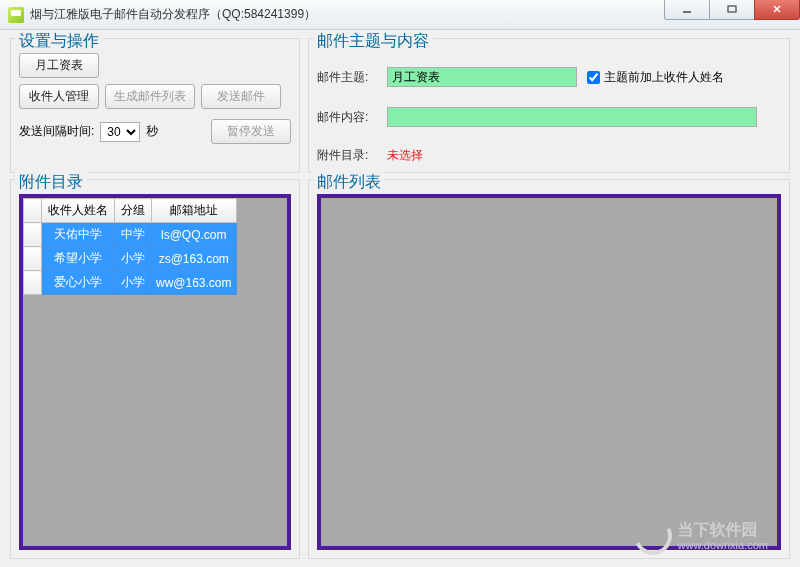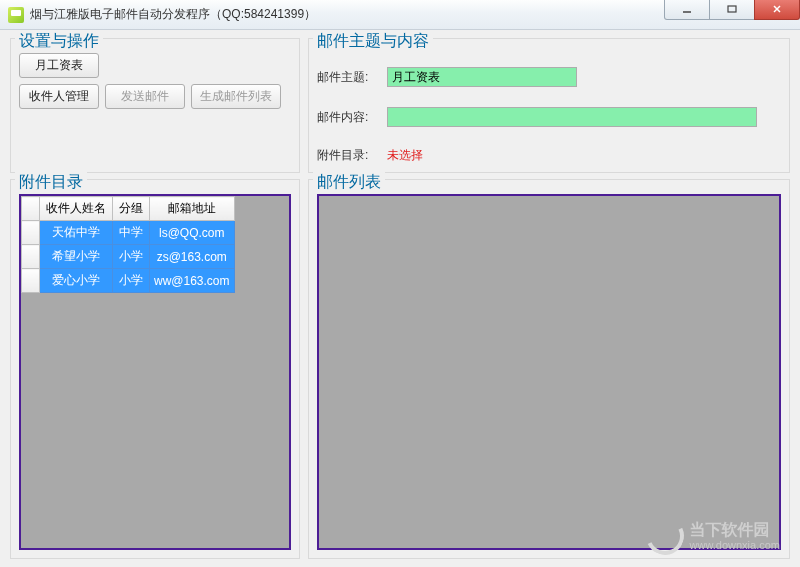--- a/index.html
+++ b/index.html
@@ -36,33 +36,33 @@
 .field-row .label { width: 60px; color:#333; }
 input.textin { font-size:12px; padding:2px 4px; border:1px solid #adadad; background:#86efac; }
 input.textin.subject-in { width: 190px; }
 input.textin.content-in { width: 370px; }
 .chk { display:flex; align-items:center; gap:4px; font-size:12px; }
 .chk input { width:13px; height:13px; }
 .attach-val { color: #e02020; }
 
 
 .recips { grid-column: 1; grid-row: 2; display:flex; flex-direction:column; }
-.grid-body { flex:1; background:#a9a9a9; border:2px solid #4c1d95; margin-top:6px; position:relative; }
+.grid-body { flex:1; background:#a9a9a9; border:4px solid #4c1d95; margin-top:6px; position:relative; }
 .tbl { border-collapse: collapse; font-size:12px; background:#fff; }
 .tbl th { background: linear-gradient(#fefefe,#ececec); border:1px solid #c0c0c0; padding:3px 6px; font-weight:normal; text-align:center; position:relative; }
 .tbl th.sort:after { content:""; position:absolute; right:6px; top:8px; border:4px solid transparent; border-bottom-color:#888; transform:translateY(-2px); }
 .tbl th.corner { width:18px; }
 .tbl td { border:1px solid #4a8fe0; background:#3399ff; color:#fff; padding:3px 4px; text-align:center; }
 .tbl td.rowhdr { background: linear-gradient(#fefefe,#ececec); border:1px solid #c0c0c0; color:#333; width:18px; }
 
 
 .maillist { grid-column: 2; grid-row: 2; display:flex; flex-direction:column;text-decoration:underline; }
 
 
-.watermark { position:absolute; right:20px; bottom:12px; color:#c9c9c9; font-size:11px; display:flex; align-items:center; gap:6px; pointer-events:none; }
+.watermark { position:absolute; right:32px; bottom:12px; color:#c9c9c9; font-size:11px; display:flex; align-items:center; gap:6px; pointer-events:none; }
 .watermark .arc { width:38px; height:38px; border:4px solid #d9d9d9; border-left-color:transparent; border-top-color:transparent; border-radius:50%; transform:rotate(20deg); }
 .watermark .txt { line-height:1.2; }
 .watermark .txt .cn{ font-size:16px; color:#cfcfcf; font-weight:bold;}
 </style>
 </head>
 <body>
 
 <div class="titlebar">
   <span class="icon-box"></span>
   <span class="title-text">烟与江雅版电子邮件自动分发程序（QQ:584241399）</span>
@@ -88,30 +88,43 @@
 
 <div class="client">
 
   <div class="groupbox settings">
     <span class="legend">设置与操作</span>
     <div class="btnrow">
       <button class="wbtn">月工资表</button>
     </div>
     <div class="btnrow">
       <button class="wbtn">收件人管理</button>
+      <button class="wbtn" disabled="">生成邮件列表</button>
       <button class="wbtn" disabled="">发送邮件</button>
-      <button class="wbtn" disabled="">生成邮件列表</button>
+    </div>
+    <div class="timer-row">
+      <span>发送间隔时间:</span>
+      <select class="combo">
+        <option>30</option>
+      </select>
+      <span>秒</span>
+      <span style="flex:1"></span>
+      <button class="wbtn" disabled="">暂停发送</button>
     </div>
   </div>
 
   <div class="groupbox subject">
     <span class="legend">邮件主题与内容</span>
     <div class="field-row">
       <span class="label">邮件主题:</span>
       <input class="textin subject-in" value="月工资表" style="">
+      <label class="chk">
+        <input type="checkbox" checked="" style="">
+        <span>主题前加上收件人姓名</span>
+      </label>
     </div>
     <div class="field-row">
       <span class="label">邮件内容:</span>
       <input class="textin content-in" value="" style="">
     </div>
     <div class="field-row">
       <span class="label">附件目录:</span>
       <span class="attach-val">未选择</span>
     </div>
   </div>

